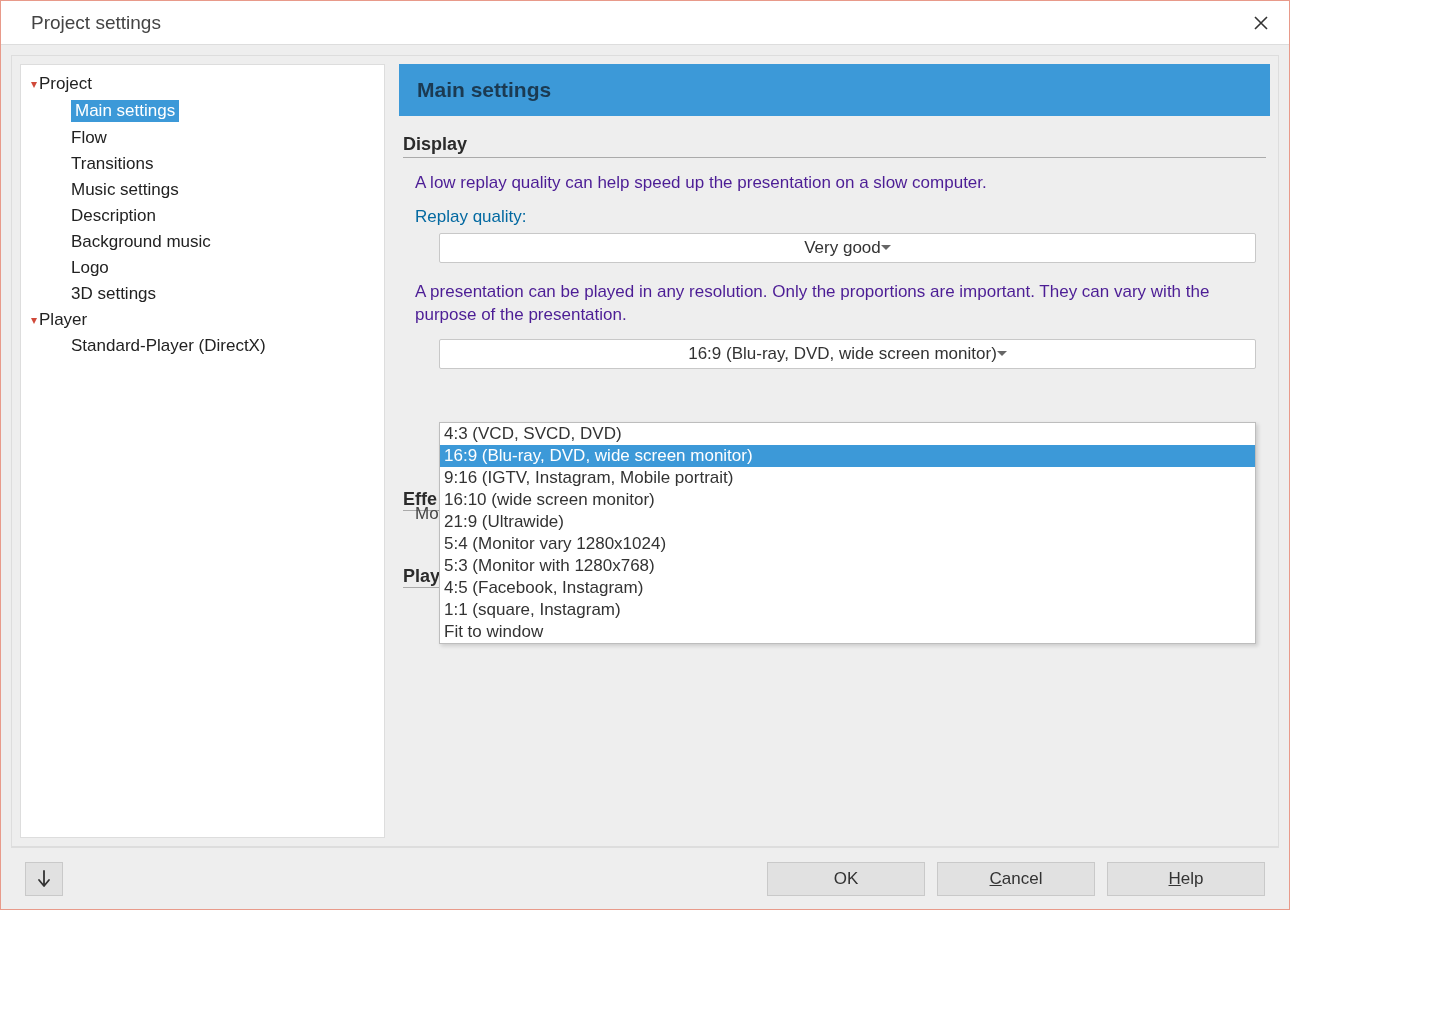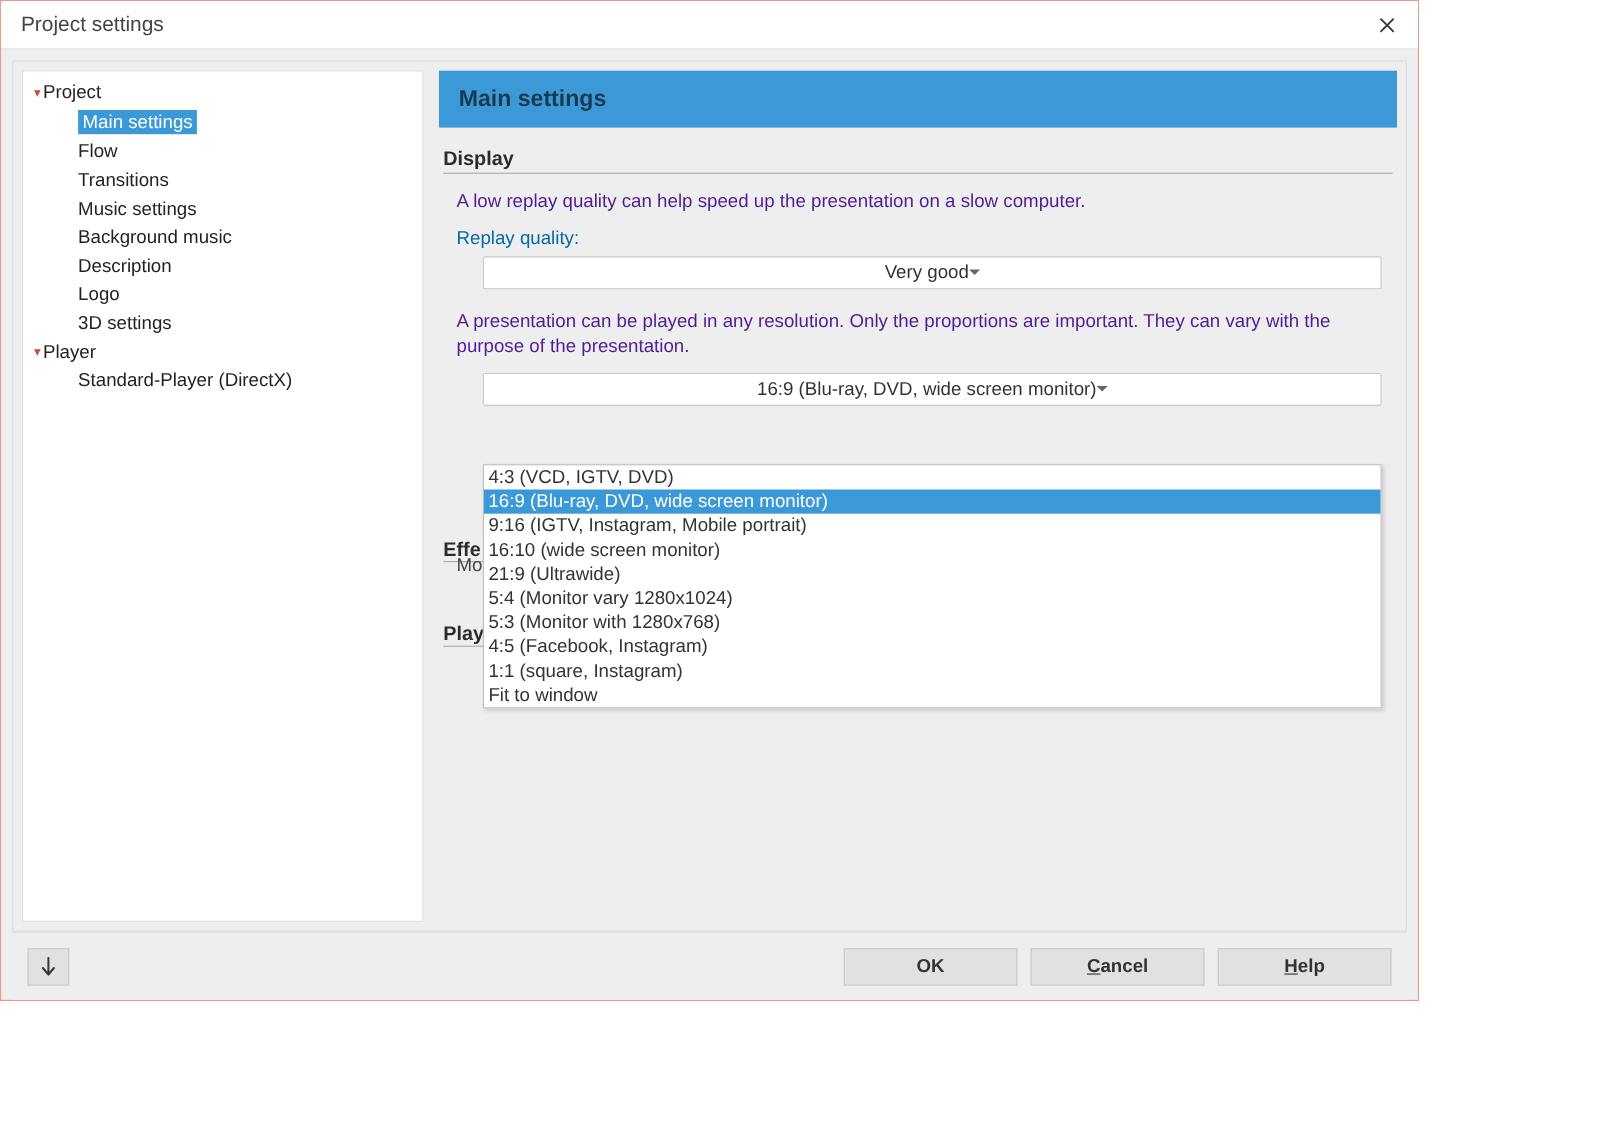--- a/index.html
+++ b/index.html
@@ -23,21 +23,21 @@
   .titlebar {
     height: 44px;
     background: #fff;
     display: flex;
     align-items: center;
     padding: 0 8px 0 18px;
     font-size: 19px;
     color: #444;
     border-bottom: 1px solid #ddd;
   }
-  .titlebar .title { flex: 1; }
+  .titlebar .title { flex: 1; margin-left: 12px; }
   .titlebar .close {
     width: 40px;
     height: 40px;
     display: flex;
     align-items: center;
     justify-content: center;
     font-size: 18px;
     cursor: pointer;
   }
   .outer-pad {
@@ -155,21 +155,20 @@
     color: #fff;
   }
   .footer {
     height: 62px;
     display: flex;
     align-items: center;
     padding: 0 14px;
     gap: 12px;
     border-top: 1px solid #ddd;
     background: #eeeeee;
-    font-weight: bold;
   }
   .footer .spacer { flex: 1; }
   .btn {
     background: #e1e1e1;
     border: 1px solid #c9c9c9;
     width: 158px;
     height: 34px;
     display: flex;
     align-items: center;
     justify-content: center;
@@ -236,24 +235,24 @@
             <div class="tree-row tree-indent2">
               <span class="label">Flow</span>
             </div>
             <div class="tree-row tree-indent2">
               <span class="label">Transitions</span>
             </div>
             <div class="tree-row tree-indent2">
               <span class="label">Music settings</span>
             </div>
             <div class="tree-row tree-indent2">
+              <span class="label">Description</span>
+            </div>
+            <div class="tree-row tree-indent2">
               <span class="label">Background music</span>
-            </div>
-            <div class="tree-row tree-indent2">
-              <span class="label">Description</span>
             </div>
             <div class="tree-row tree-indent2">
               <span class="label">Logo</span>
             </div>
             <div class="tree-row tree-indent2">
               <span class="label">3D settings</span>
             </div>
           </div>
         <div class="tree-row">
           <span class="chev">▾</span>
@@ -282,21 +281,21 @@
         <div class="select" style="margin-bottom:0;">
           <span>16:9 (Blu-ray, DVD, wide screen monitor)</span>
           <span class="caret"></span>
         </div>
 
         <div class="peek-section" style="top:425px;">Effe</div>
         <div class="peek-label" style="top:440px;">Mot</div>
         <div class="peek-section" style="top:502px;">Play</div>
 
         <div class="dropdown" id="aspect-dropdown">
-            <div class="opt">4:3 (VCD, IGTV, DVD)</div>
+            <div class="opt">4:3 (VCD, SVCD, DVD)</div>
             <div class="opt sel">16:9 (Blu-ray, DVD, wide screen monitor)</div>
             <div class="opt">9:16 (IGTV, Instagram, Mobile portrait)</div>
             <div class="opt">16:10 (wide screen monitor)</div>
             <div class="opt">21:9 (Ultrawide)</div>
             <div class="opt">5:4 (Monitor vary 1280x1024)</div>
             <div class="opt">5:3 (Monitor with 1280x768)</div>
             <div class="opt">4:5 (Facebook, Instagram)</div>
             <div class="opt">1:1 (square, Instagram)</div>
             <div class="opt">Fit to window</div>
           </div>

